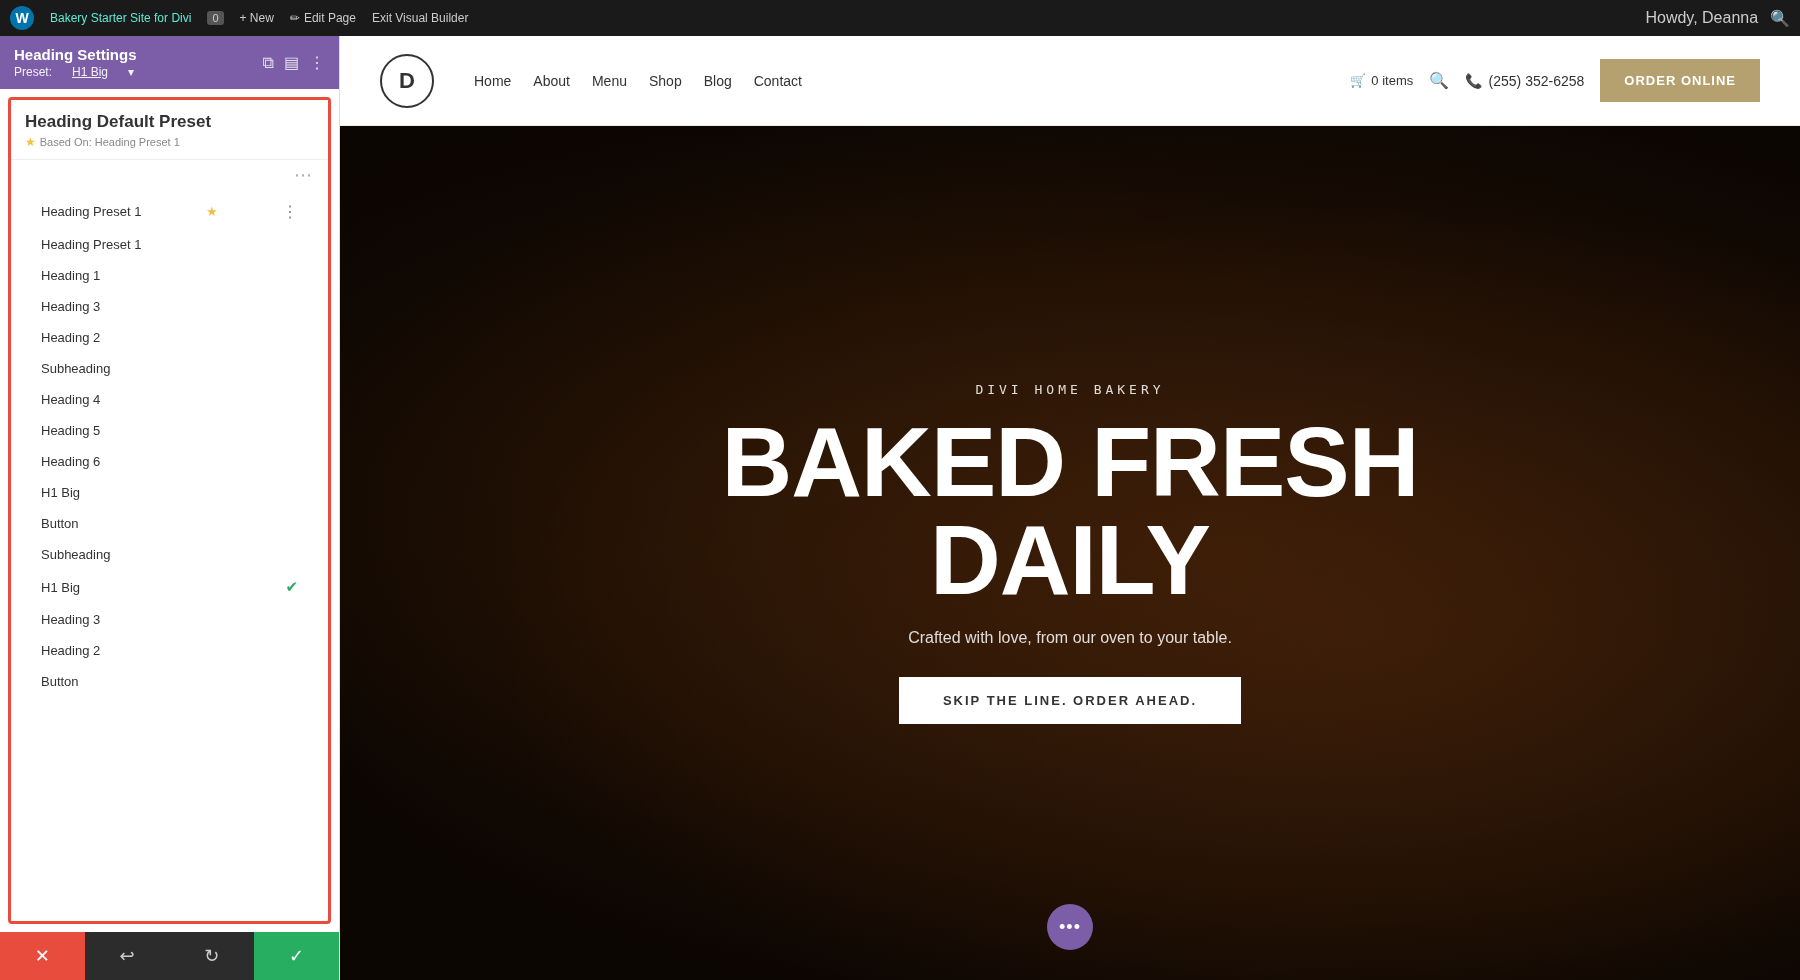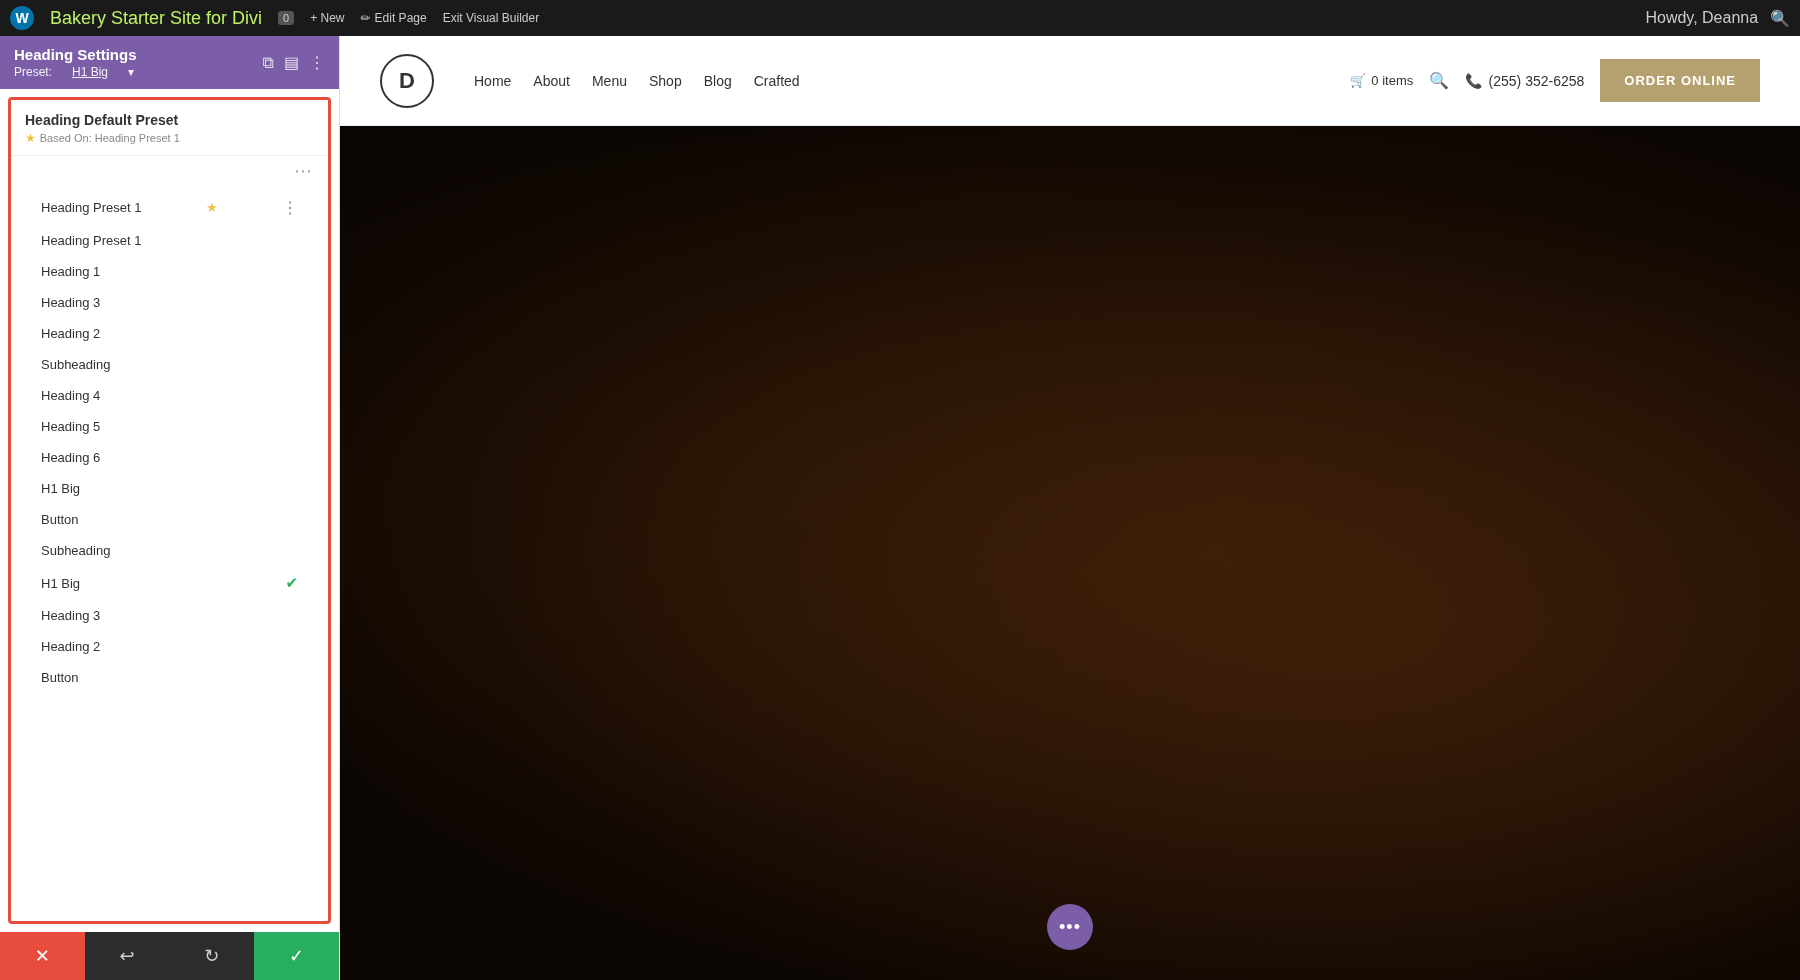--- a/index.html
+++ b/index.html
@@ -23,22 +23,22 @@
       display: flex; align-items: center; justify-content: center;
       color: white; font-size: 14px; font-weight: bold;
     }
     .admin-bar-item {
       color: #ccc;
       font-size: 12px;
       cursor: pointer;
       display: flex; align-items: center; gap: 4px;
     }
     .admin-bar-site {
-      color: #bef264;
-      font-size: 18px;
+      color: #5eead4;
+      font-size: 12px;
       display: flex; align-items: center; gap: 4px;
     }
     .admin-bar-right {
       margin-left: auto;
       display: flex; align-items: center; gap: 12px;
     }
     .admin-bar-right .admin-bar-item { color: #ccc; font-size: 16px; }
     .comment-bubble {
       background: #555;
       border-radius: 3px;
@@ -114,21 +114,21 @@
       flex-direction: column;
     }
 
     
     .default-preset-row {
       background: #fff;
       padding: 12px 14px 10px 14px;
       border-bottom: 1px solid #eee;
     }
     .default-preset-title {
-      font-size: 14px;
+      font-size: 17px;
       font-weight: 600;
       color: #333;
     }
     .default-preset-sub {
       font-size: 11px;
       color: #888;
       display: flex; align-items: center; gap: 4px;
       margin-top: 3px;
     }
     .star-icon { color: #f0c040; font-size: 12px; }
@@ -480,41 +480,47 @@
     <div class="site-nav">
       <div class="site-logo-circle">
         <span>D</span>
       </div>
       <nav class="site-nav-links">
         <a class="site-nav-link">Home</a>
         <a class="site-nav-link">About</a>
         <a class="site-nav-link">Menu</a>
         <a class="site-nav-link">Shop</a>
         <a class="site-nav-link">Blog</a>
-        <a class="site-nav-link">Crafted</a>
+        <a class="site-nav-link">Contact</a>
       </nav>
       <div class="site-nav-right">
         <div class="cart-icon-wrap">
           <span>🛒</span>
           <span>0 items</span>
         </div>
         <div class="search-icon-wrap">🔍</div>
         <div class="phone-wrap">
           <span>📞</span>
           <span>(255) 352-6258</span>
         </div>
         <button class="order-online-btn">ORDER ONLINE</button>
       </div>
     </div>
 
     <div class="hero-section">
       <div class="hero-bg"></div>
 
       <div style="position:absolute;inset:0;background:radial-gradient(ellipse at 70% 60%, rgba(80,40,10,0.5) 0%, transparent 60%), radial-gradient(ellipse at 30% 40%, rgba(50,25,5,0.4) 0%, transparent 50%); z-index:1;"></div>
 
+      <div class="hero-content">
+        <div class="hero-subtitle">DIVI HOME BAKERY</div>
+        <div class="hero-title">BAKED FRESH<br>DAILY</div>
+        <div class="hero-tagline">Crafted with love, from our oven to your table.</div>
+        <button class="hero-cta">SKIP THE LINE. ORDER AHEAD.</button>
+      </div>
 
       <div class="floating-btn">
         <span style="font-size:18px; letter-spacing:1px; line-height:1;">•••</span>
       </div>
     </div>
 
   </div>
 </div>
 
 </body></html>

